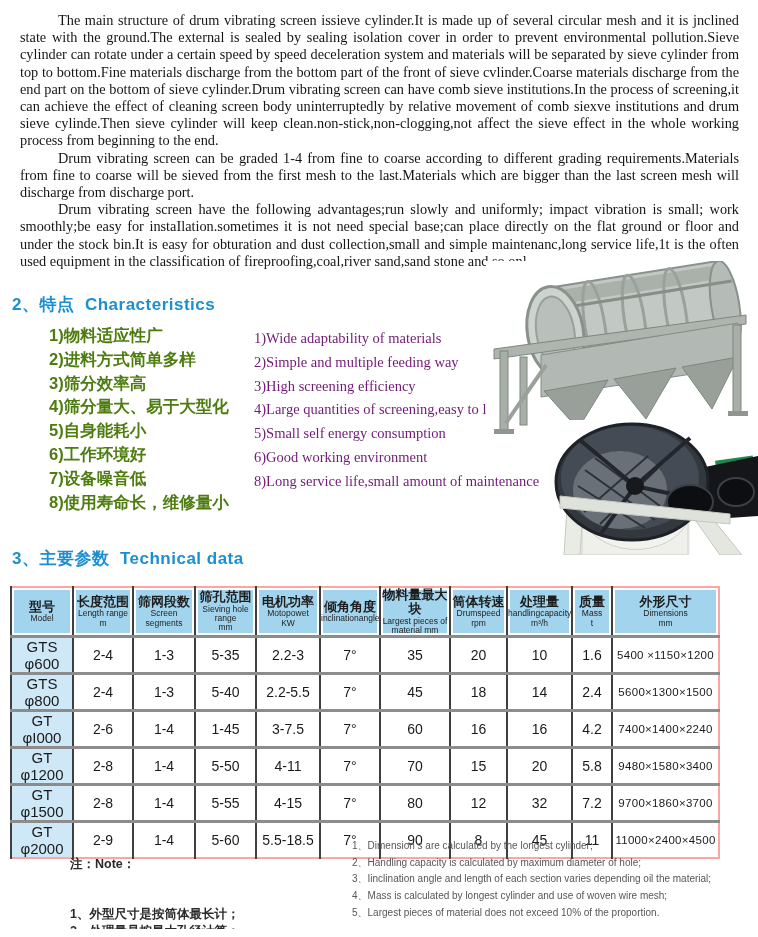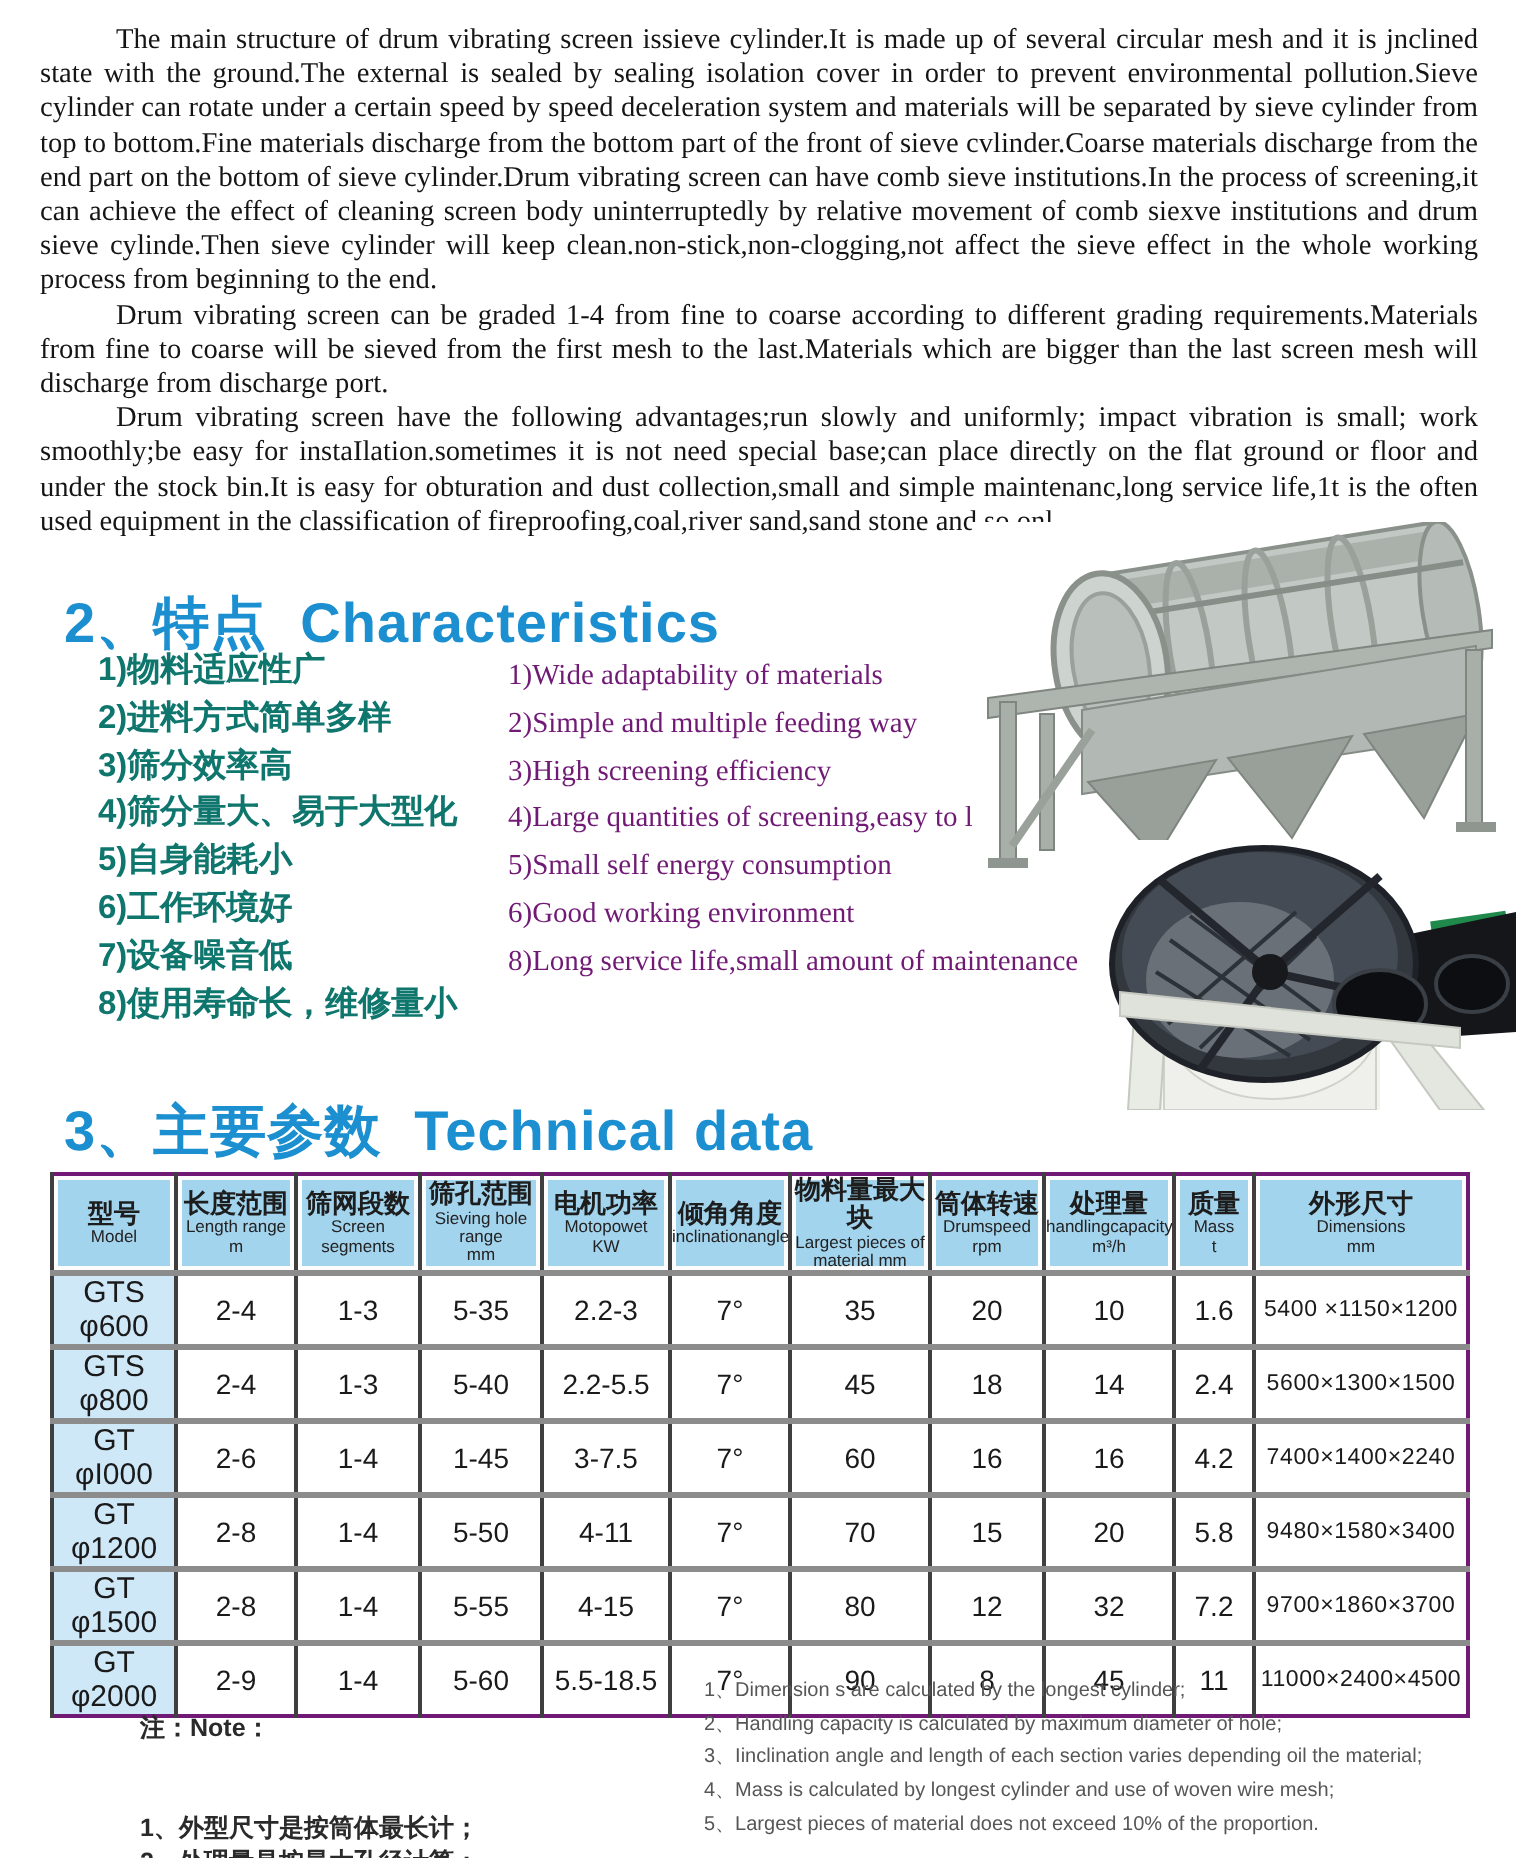--- a/index.html
+++ b/index.html
@@ -15,48 +15,48 @@
   
   .intro {
     position: absolute; top: 12px; left: 20px; width: 719px;
     font-family: "Liberation Serif", serif;
     font-size: 14.3px; line-height: 17.2px;
     text-align: justify; color: #151515;
   }
   .intro p { text-indent: 38px; }
   
   .sec-heading {
-    position: absolute; left: 32px;
+    position: absolute; left: 12px;
     font-family: "Liberation Sans", sans-serif;
-    font-weight: bold; font-size: 28px; letter-spacing: .5px;
+    font-weight: bold; font-size: 17px; letter-spacing: .5px;
     white-space: pre;
   }
   #h-char { top: 293px; }
   #h-tech { top: 547px; }
   
   .char-cn {
     position: absolute; top: 324px; left: 49px;
-    font-weight: bold; font-size: 16.5px; line-height: 23.8px; color: #0f766e;
+    font-weight: bold; font-size: 16.5px; line-height: 23.8px; color: #4d7c0f;
     white-space: pre;
   }
   .char-en {
     position: absolute; top: 327px; left: 254px;
     font-family: "Liberation Serif", serif;
     font-size: 14.5px; line-height: 23.8px; color: #701a75;
     white-space: pre;
   }
   
   .photo { position: absolute; }
   #photo1 { left: 486px; top: 261px; width: 272px; height: 179px; }
   #photo2 { left: 540px; top: 420px; width: 218px; height: 135px; }
   
   .tech-table {
-    position: absolute; top: 586px; left: 25px; width: 708px;
+    position: absolute; top: 586px; left: 10px; width: 708px;
     border-collapse: collapse; table-layout: fixed;
-    border: 2px solid #701a75;
+    border: 2px solid #fca5a5;
   }
   .tech-table th, .tech-table td {
     border-left: 2px solid #3f3f3f;
     text-align: center; vertical-align: middle;
     overflow: hidden;
   }
   .tech-table thead th {
     height: 47px;
     background: #a3d4ee;
     box-shadow: inset 0 0 0 2px #fdfdfd;

